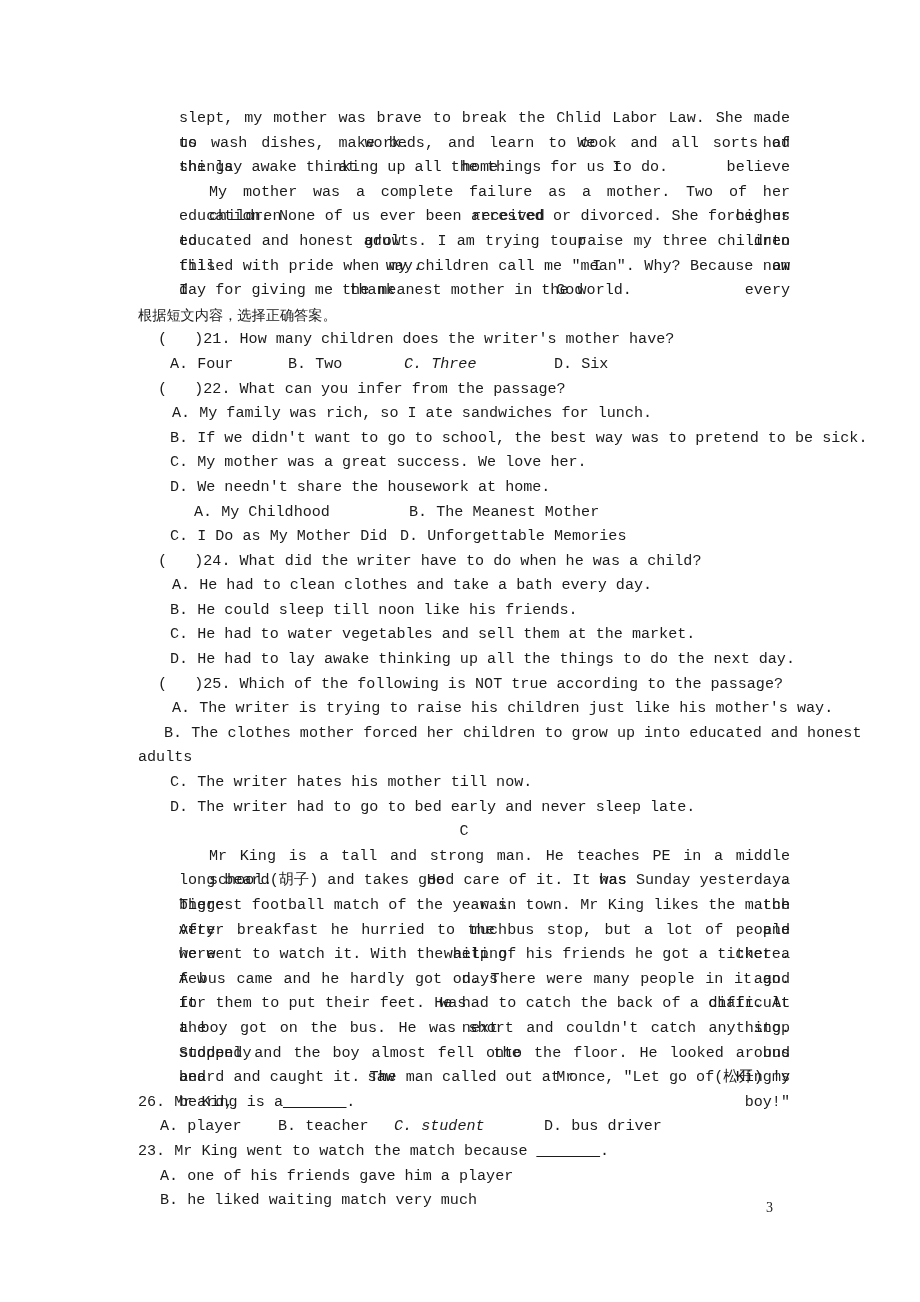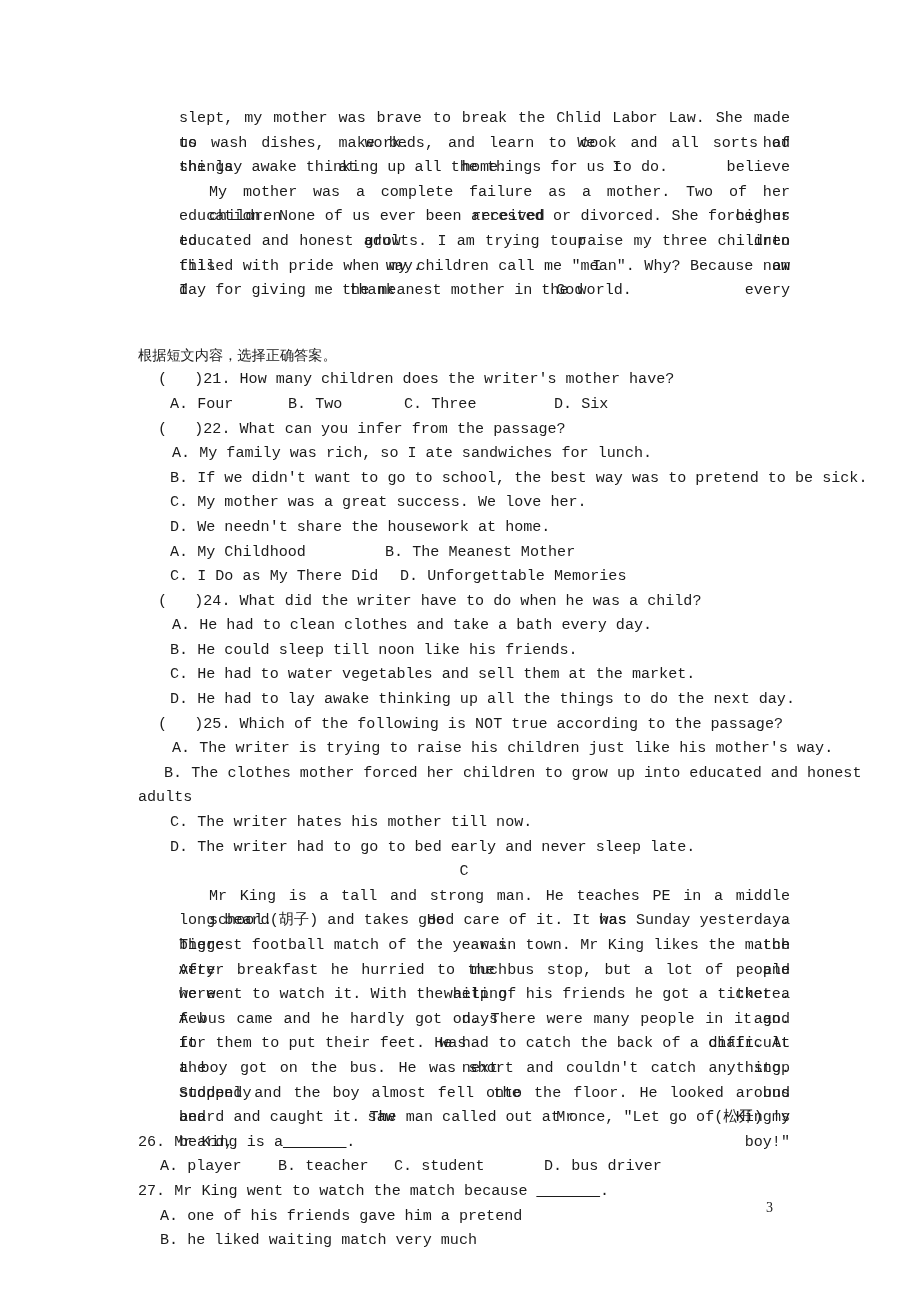--- a/index.html
+++ b/index.html
@@ -52,26 +52,26 @@
   .opt-line-a {
     padding-left: 34px;
   }
   .opt-row {
     padding-left: 32px;
     display: flex;
     align-items: flex-end;
   }
   .opt-row .c1 { width: 118px; flex: none; }
   .opt-row .c2 { width: 116px; flex: none; }
-  .opt-row .c3 { width: 150px; flex: none; }
+  .opt-row .c3 { width: 150px; flex: none; font-style: italic; }
   .opt-row-2 {
     padding-left: 32px;
     display: flex;
   }
-  .opt-row-2 .h1 { width: 215px; flex: none; }
+  .opt-row-2 .h1 { width: 215px; flex: none; margin-left: 24px; }
   .opt-row-2 .h1b { width: 230px; flex: none; }
   .center {
     text-align: center;
     padding-left: 0;
   }
   .flush {
     padding-left: 0;
   }
   .blank {
     text-decoration: underline;
@@ -81,21 +81,20 @@
     position: absolute;
     left: 766px;
     top: 1200px;
     font-size: 14px;
     font-family: "Liberation Serif", serif;
     color: #1b1b1b;
   }
   .cn {
     font-family: "DejaVu Sans", sans-serif;
     font-size: 14.2px;
-    margin-top: 40px;
   }
 </style>
 </head>
 <body>
 
 <div class="page">
 
   <div class="ln just">slept, my mother was brave to break the Chlid Labor Law. She made us work. We had</div>
   <div class="ln just">to wash dishes, make beds, and learn to cook and all sorts of things at home. I believe</div>
   <div class="ln just last">she lay awake thinking up all the things for us to do.</div>
@@ -120,21 +119,21 @@
   <div class="ln opt-line-a">A. My family was rich, so I ate sandwiches for lunch.</div>
   <div class="ln opt-line">B. If we didn't want to go to school, the best way was to pretend to be sick.</div>
   <div class="ln opt-line">C. My mother was a great success. We love her.</div>
   <div class="ln opt-line">D. We needn't share the housework at home.</div>
 
   <div class="ln opt-row-2">
     <span class="h1">A. My Childhood</span>
     <span>B. The Meanest Mother</span>
   </div>
   <div class="ln opt-row-2">
-    <span class="h1b">C. I Do as My There Did</span>
+    <span class="h1b">C. I Do as My Mother Did</span>
     <span>D. Unforgettable Memories</span>
   </div>
 
   <div class="ln q-line"><span>(   )24.</span> <span>What did the writer have to do when he was a child?</span></div>
   <div class="ln opt-line-a">A. He had to clean clothes and take a bath every day.</div>
   <div class="ln opt-line">B. He could sleep till noon like his friends.</div>
   <div class="ln opt-line">C. He had to water vegetables and sell them at the market.</div>
   <div class="ln opt-line">D. He had to lay awake thinking up all the things to do the next day.</div>
 
   <div class="ln q-line"><span>(   )25.</span> <span>Which of the following is NOT true according to the passage?</span></div>
@@ -158,19 +157,19 @@
   <div class="ln just">beard and caught it. The man called out at once, "Let go of(松开) my beard, boy!"</div>
 
   <div class="ln flush"><span>26.</span> <span>Mr King is a</span><span class="blank">_______</span><span>.</span></div>
   <div class="ln opt-row" style="padding-left:22px">
     <span class="c1">A. player</span>
     <span class="c2">B. teacher</span>
     <span class="c3">C. student</span>
     <span>D. bus driver</span>
   </div>
 
-  <div class="ln flush"><span>27.</span> <span>Mr King went to watch the match because </span><span class="blank">_______</span><span>.</span></div>
-  <div class="ln opt-line" style="padding-left:22px">A. one of his friends gave him a pretend</div>
+  <div class="ln flush"><span>23.</span> <span>Mr King went to watch the match because </span><span class="blank">_______</span><span>.</span></div>
+  <div class="ln opt-line" style="padding-left:22px">A. one of his friends gave him a player</div>
   <div class="ln opt-line" style="padding-left:22px">B. he liked waiting match very much</div>
 
 </div>
 
 <div class="pageno">3</div>
 
 </body></html>

